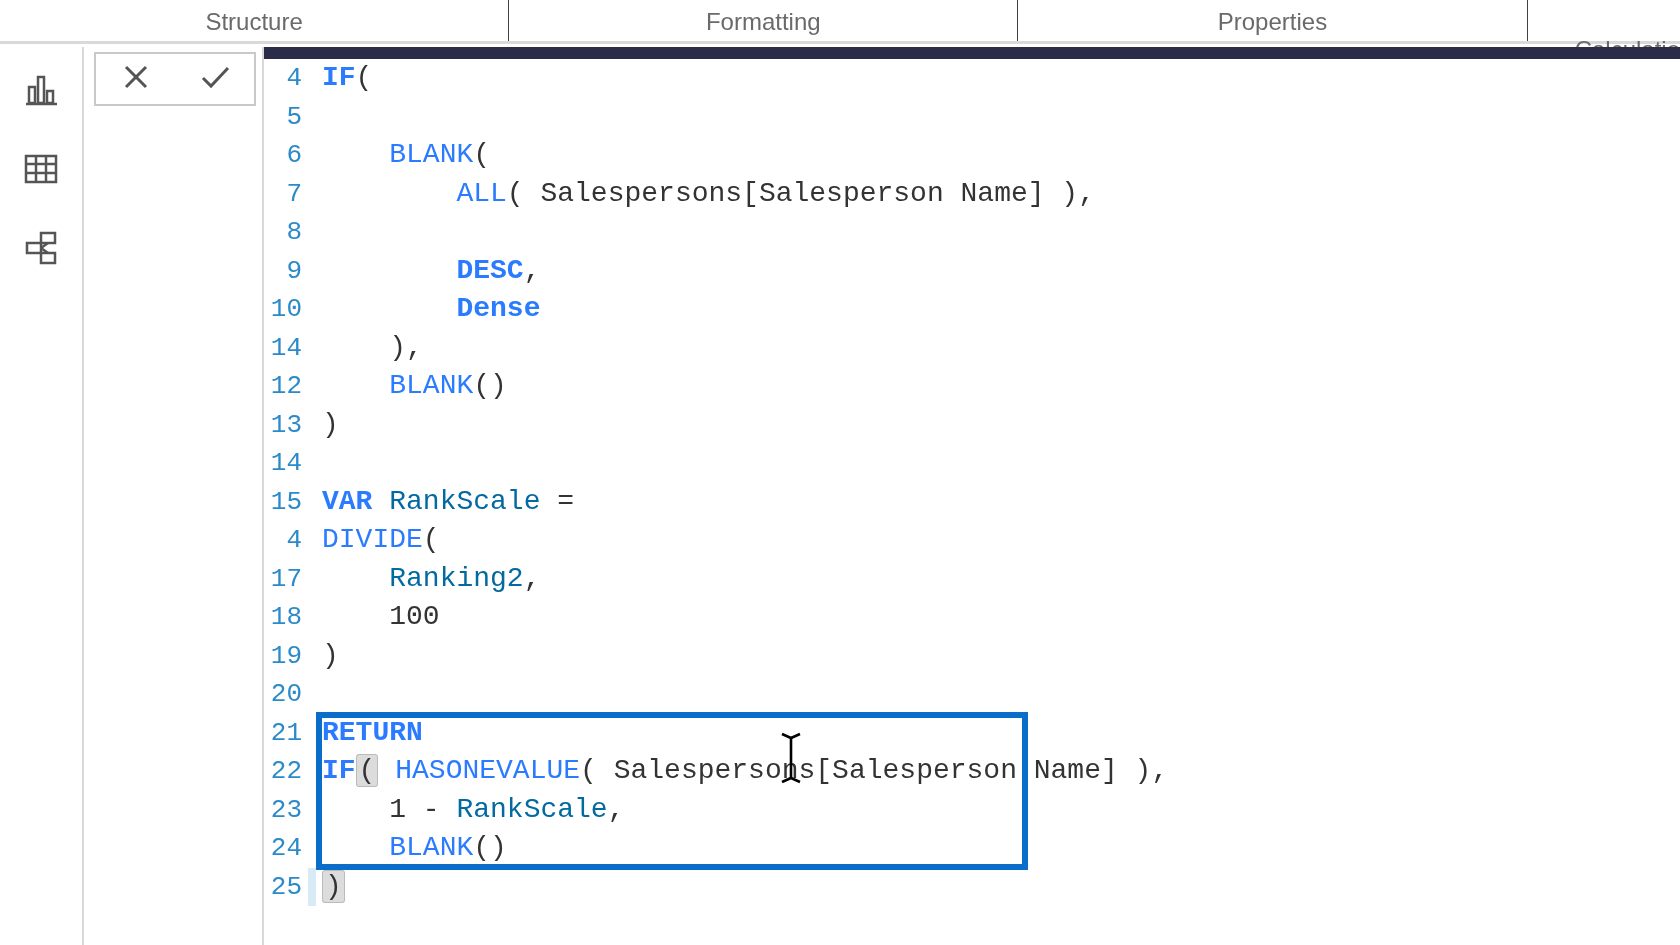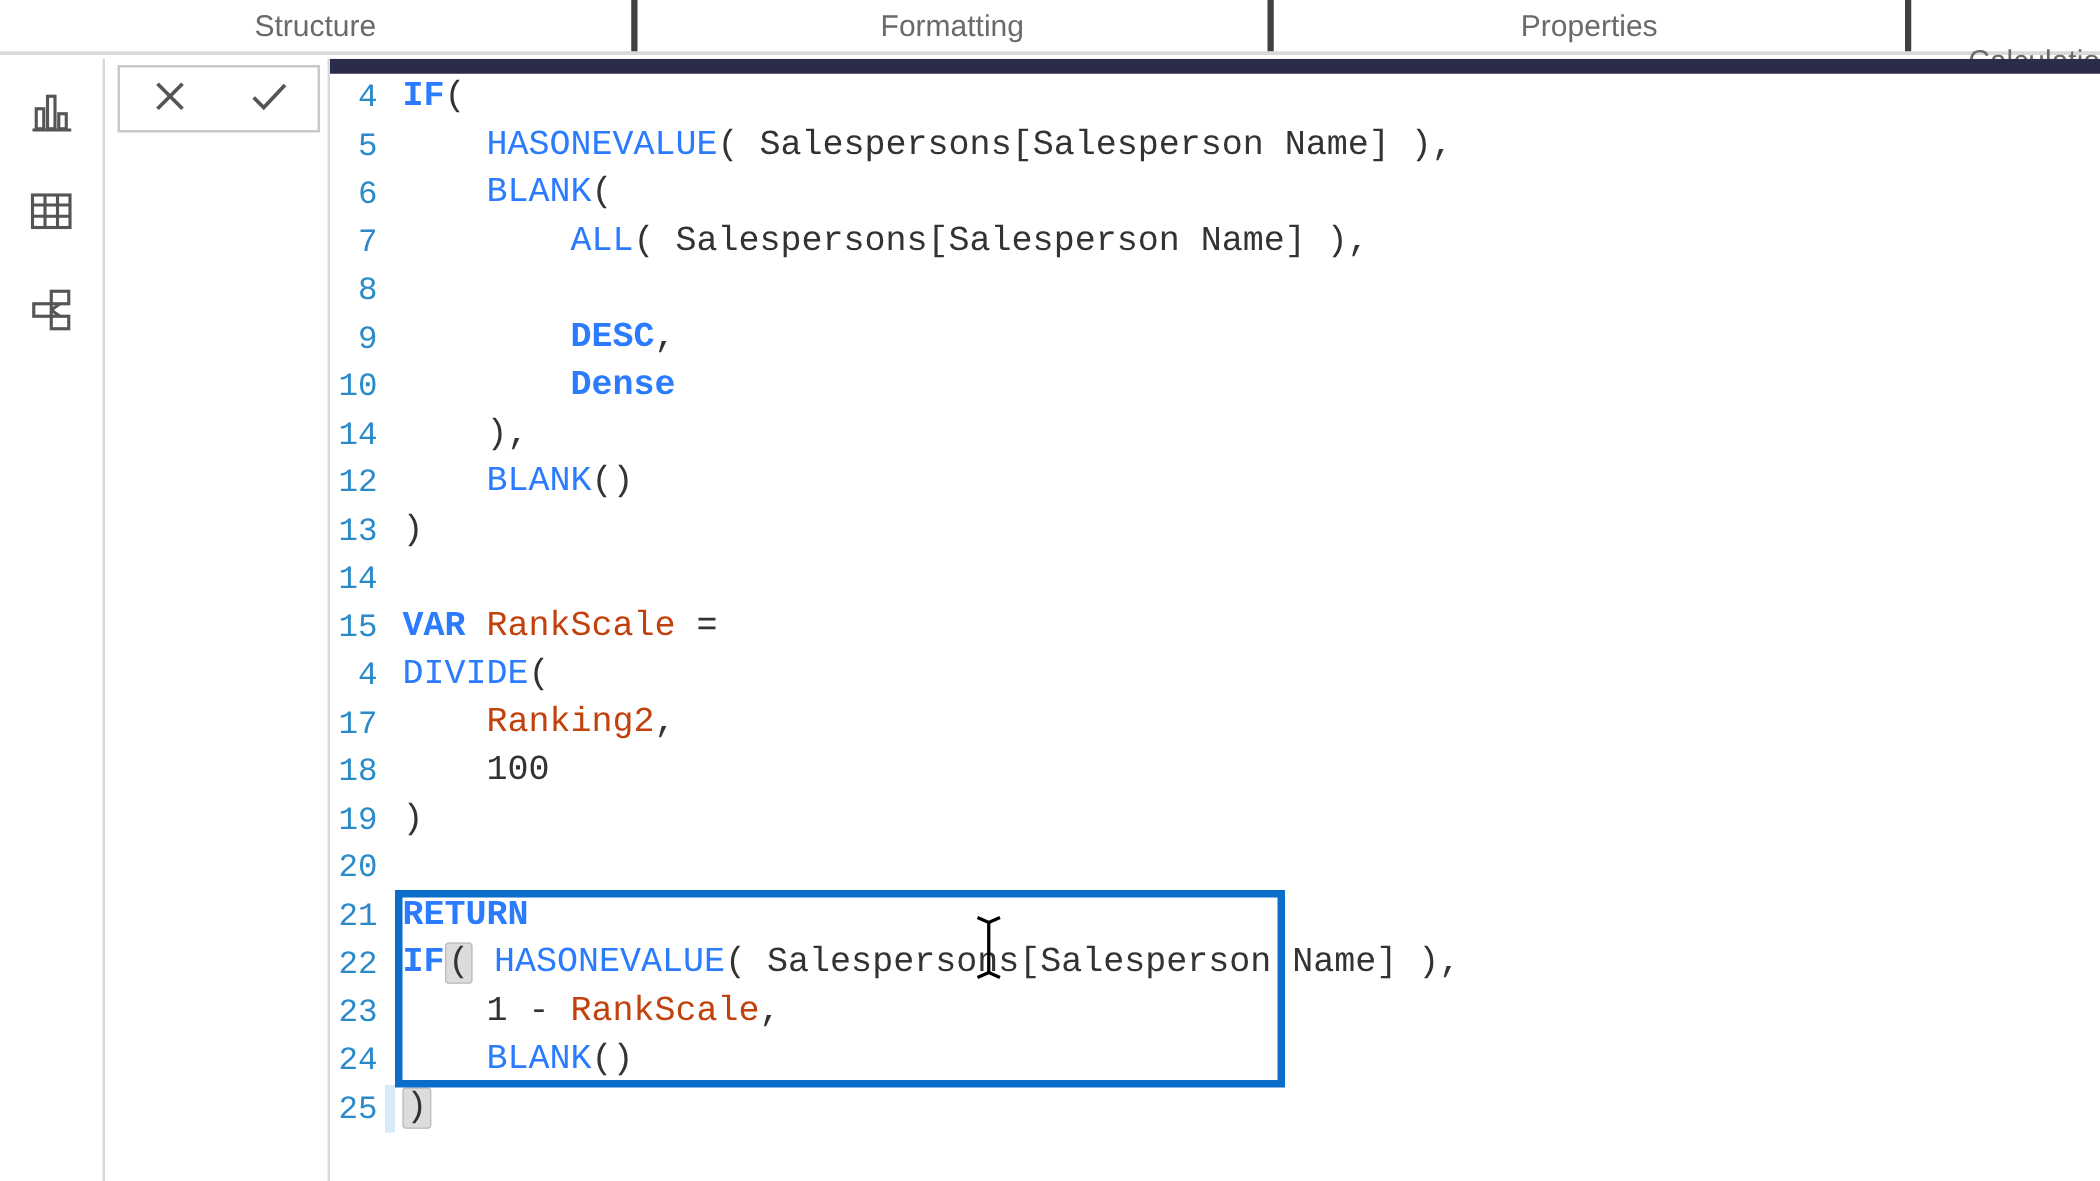--- a/index.html
+++ b/index.html
@@ -20,21 +20,21 @@
     width: 100%;
     display: flex;
     border-bottom: 3px solid #d9d9d9;
   }
   .tab {
     flex: 1;
     text-align: center;
     font-size: 24px;
     color: #6a6a6a;
     line-height: 44px;
-    border-right: 5px solid #404040;
+    border-right: 1px solid #404040;
   }
   .tab:last-child { border-right: none; flex: 0.3; text-align: right; padding-right: 0; margin-top: 28px; }
 
   
   .left-rail {
     position: absolute;
     left: 0;
     top: 47px;
     width: 84px;
     height: calc(100% - 47px);
@@ -114,21 +114,21 @@
   }
   .highlight-col.on {
     background: #d9eaf7;
   }
   .code {
     padding-left: 6px;
     color: #333;
   }
   .kw { color: #2b7bff; font-weight: 600; }       
   .fn { color: #2b7bff; }                          
-  .ident { color: #c2410c; }                       
+  .ident { color: #0369a1; }                       
   .tbl { color: #333; }
   .paren { color: #333; }
   .bracket-match { background: #dcdcdc; border: 1px solid #bbb; border-radius: 3px; padding: 0 2px; }
 
   
   .blue-box {
     position: absolute;
     border: 6px solid #0a6dc9;
     pointer-events: none;
   }
@@ -190,21 +190,21 @@
     <svg viewBox="0 0 34 34" stroke="#555" stroke-width="3" fill="none">
       <polyline points="5,18 13,26 30,8"></polyline>
     </svg>
   </span>
 </div>
 
 <div class="editor">
   <div class="dark-strip"></div>
   <div class="code-area" id="code-area">
       <div class="line"><div class="lineno">4</div><div class="highlight-col"></div><div class="code"><span class="kw">IF</span><span class="paren">(</span></div></div>
-      <div class="line"><div class="lineno">5</div><div class="highlight-col"></div><div class="code">    <span class="fn">HASONEVALUE</span><span class="paren">( </span><span class="tbl">Salespersons[Salesperson Name]</span><span class="paren"> ),</span></div></div>
+      <div class="line"><div class="lineno">5</div><div class="highlight-col"></div></div>
       <div class="line"><div class="lineno">6</div><div class="highlight-col"></div><div class="code">    <span class="fn">BLANK</span><span class="paren">(</span></div></div>
       <div class="line"><div class="lineno">7</div><div class="highlight-col"></div><div class="code">        <span class="fn">ALL</span><span class="paren">( </span><span class="tbl">Salespersons[Salesperson Name]</span><span class="paren"> ),</span></div></div>
       <div class="line"><div class="lineno">8</div><div class="highlight-col"></div></div>
       <div class="line"><div class="lineno">9</div><div class="highlight-col"></div><div class="code">        <span class="kw">DESC</span><span class="paren">,</span></div></div>
       <div class="line"><div class="lineno">10</div><div class="highlight-col"></div><div class="code">        <span class="kw">Dense</span></div></div>
       <div class="line"><div class="lineno">14</div><div class="highlight-col"></div><div class="code">    <span class="paren">),</span></div></div>
       <div class="line"><div class="lineno">12</div><div class="highlight-col"></div><div class="code">    <span class="fn">BLANK</span><span class="paren">()</span></div></div>
       <div class="line"><div class="lineno">13</div><div class="highlight-col"></div><div class="code"><span class="paren">)</span></div></div>
       <div class="line"><div class="lineno">14</div><div class="highlight-col"></div><div class="code"></div></div>
       <div class="line"><div class="lineno">15</div><div class="highlight-col"></div><div class="code"><span class="kw">VAR </span><span class="ident">RankScale</span><span class="paren"> =</span></div></div>

